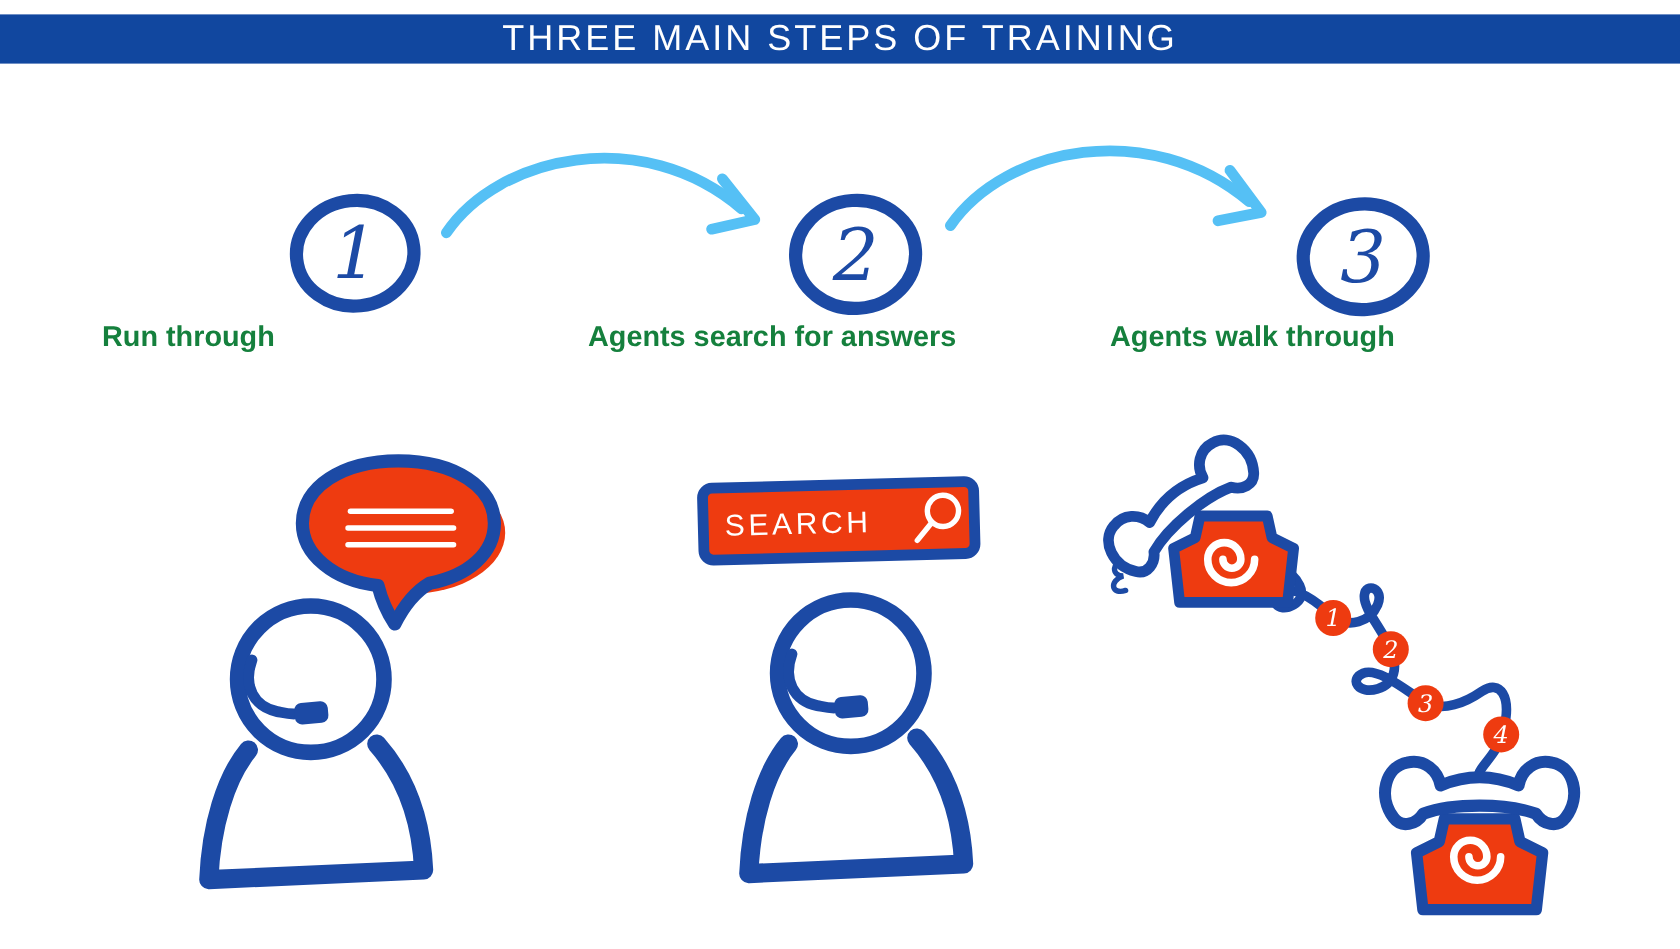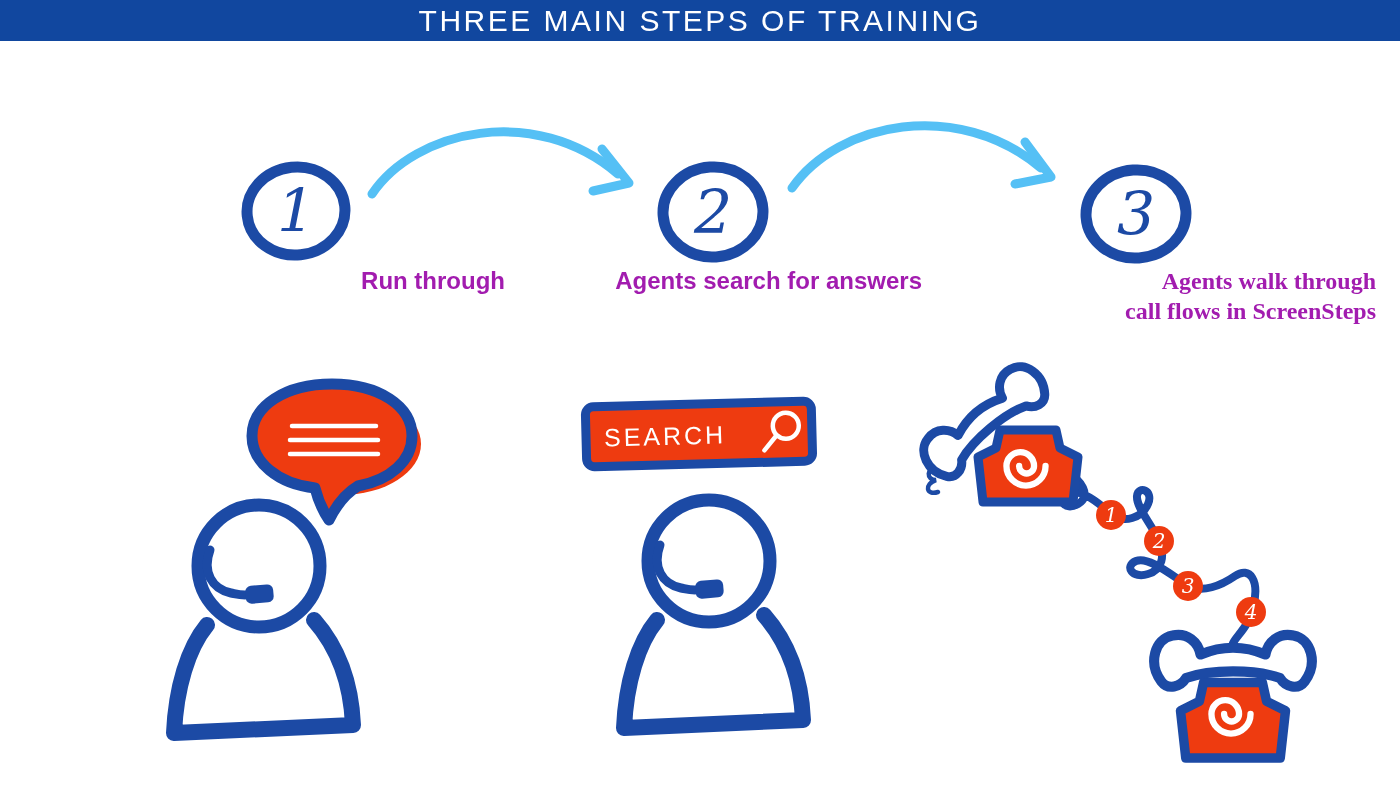--- a/index.html
+++ b/index.html
@@ -6,48 +6,48 @@
   .page {
     position: relative;
     width: 1400px;
     height: 791px;
     overflow: hidden;
     background: #ffffff;
     font-family: "Liberation Sans", sans-serif;
   }
   .titlebar {
     position: absolute;
-    left: 0; top: 0;
+    left: 0; top: 12px;
     width: 1400px; height: 41px;
     background: #11479f;
   }
   .titlebar h1 {
     margin: 0;
     text-align: center;
     color: #ffffff;
     font-family: "Liberation Sans", sans-serif;
     font-size: 30px;
     font-weight: 500;
     letter-spacing: 2.5px;
     line-height: 41px;
   }
   .caption {
     position: absolute;
     width: 420px;
     top: 266px;
-    text-align: right;
-    color: #a21caf;
+    text-align: left;
+    color: #15803d;
     font-family: "Liberation Sans", sans-serif;
     font-size: 24px;
     font-weight: 600;
     line-height: 30px;
   }
   .caption-1 { left: 85px; }
-  .caption-2 { left: 502px; }
-  .caption-3 { left: 956px; font-family: Liberation Serif, serif; }
+  .caption-2 { left: 490px; }
+  .caption-3 { left: 925px; }
   svg.art { position: absolute; left: 0; top: 0; }
   .ink   { stroke: #1c4aa5; fill: none; }
   .step-num {
     font-family: "DejaVu Serif", serif;
     font-style: italic;
     font-size: 60px;
     fill: #1c4aa5;
     text-anchor: middle;
   }
   .arrow, .arrow-head {
@@ -81,21 +81,20 @@
   </header>
 
   <div class="caption caption-1">
     <div>Run through</div>
   </div>
   <div class="caption caption-2">
     <div>Agents search for answers</div>
   </div>
   <div class="caption caption-3">
     <div>Agents walk through</div>
-    <div>call flows in ScreenSteps</div>
   </div>
 
   <svg class="art" width="1400" height="791" viewBox="0 0 1400 791">
 
     <defs>
 
       <g id="agent">
         <circle cx="0" cy="0" r="61" fill="#ffffff" stroke="#1c4aa5" stroke-width="13"></circle>
         <path d="M -49 -16 C -57 6 -47 23 -28 27 C -23 28 -20 29 -14 29" fill="none" stroke="#1c4aa5" stroke-width="9" stroke-linecap="round"></path>
         <rect x="-16" y="19" width="28" height="18" rx="6" fill="#1c4aa5" transform="rotate(-5)"></rect>

